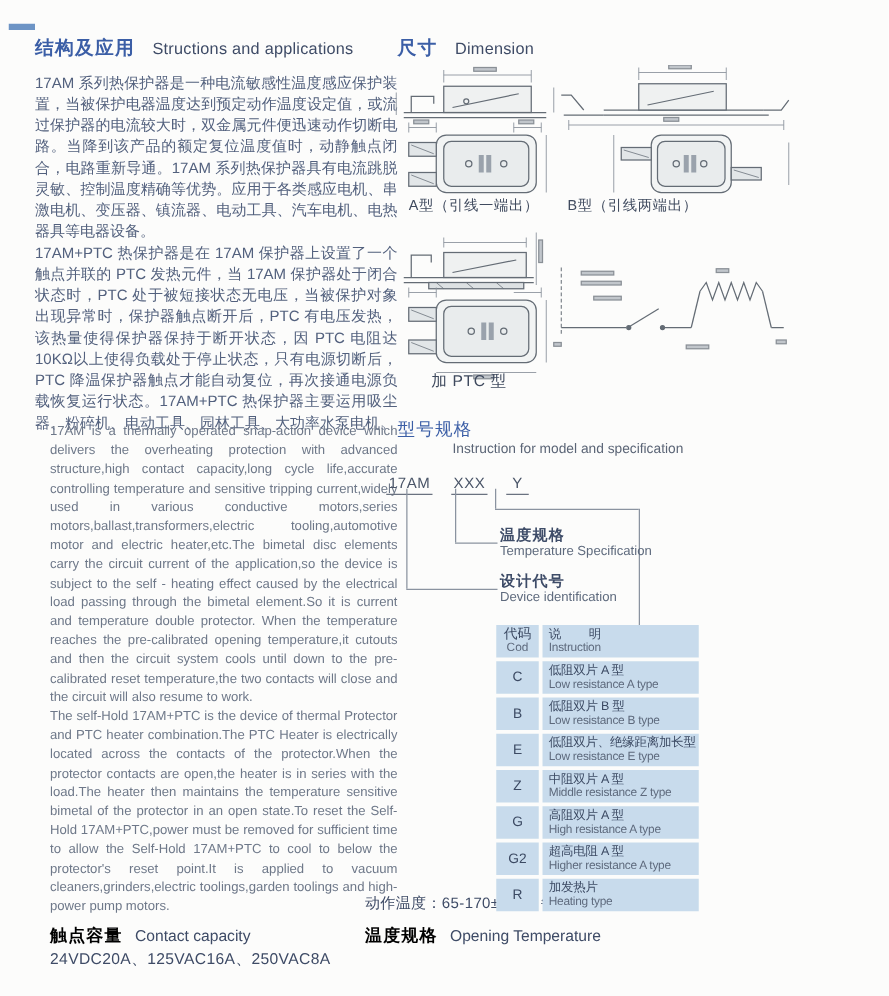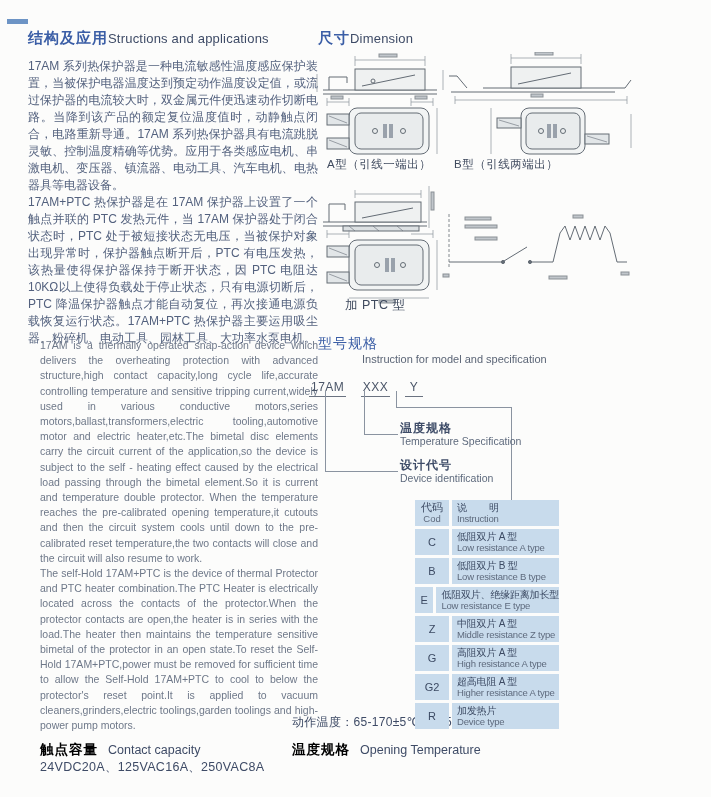--- a/index.html
+++ b/index.html
@@ -3,21 +3,21 @@
 <meta charset="utf-8">
 <style>
   html,body{margin:0;padding:0;background:#ffffff;}
   #page{
     position:relative;width:711px;height:797px;background:#fcfcfb;overflow:hidden;
     font-family:"Liberation Sans","DejaVu Sans",sans-serif;
   }
   .abs{position:absolute;}
   
   .h-cn{font-size:15px;font-weight:bold;color:#3b5ea6;letter-spacing:1px;}
-  .h-en{font-size:13px;color:#3e4b66;letter-spacing:0.2px;}
+  .h-en{font-size:13px;color:#3e4b66;margin-left:14px;letter-spacing:0.2px;}
   .h2-cn{font-size:14px;font-weight:normal;color:#3b5ea6;letter-spacing:1px;}
   .h2-en{font-size:11px;color:#5b6576;padding-left:44px;}
   
   .cn-text{font-size:12px;line-height:17px;color:#53617e;text-align:justify;}
   .cn-text p{margin:0;}
   .en-text{font-size:10.5px;line-height:15.2px;color:#6e7889;text-align:justify;}
   .en-text p{margin:0;}
   
   .draw-label{font-size:11.5px;color:#3f4a5e;letter-spacing:0.5px;white-space:nowrap;}
   .circ-caption{font-size:12px;line-height:15px;color:#3f4a5e;text-align:center;white-space:nowrap;}
@@ -25,21 +25,21 @@
   .model-part{display:inline-block;font-size:12px;color:#4a5568;border-bottom:1px solid #6a7280;
               padding:0 2px 2px 2px;margin-right:10px;letter-spacing:0.5px;}
   .vline{border-left:1px solid #8a93a0;width:0;}
   .hline{border-top:1px solid #8a93a0;height:0;}
   .callout-cn{font-size:12px;font-weight:bold;color:#3e4c68;letter-spacing:1px;white-space:nowrap;}
   .callout-en{font-size:10.5px;color:#5e6a7d;white-space:nowrap;}
   
   .spec-table{width:162px;}
   .trow{display:flex;gap:3px;margin-bottom:3px;align-items:stretch;}
   .tcode{width:34px;background:#c8dbec;display:flex;flex-direction:column;align-items:center;justify-content:center;
-         font-size:11px;color:#3c4a63;line-height:11px;margin-left:18px;}
+         font-size:11px;color:#3c4a63;line-height:11px;}
   .tcode .sub{font-size:9.5px;color:#5e6a7d;}
   .tdesc{flex:1;background:#c8dbec;padding:2px 0 2px 5px;}
   .tdesc .cn{font-size:10px;line-height:11.5px;color:#3c4a63;letter-spacing:-0.2px;white-space:nowrap;}
   .tdesc .en{font-size:9.5px;line-height:10.5px;color:#5e6a7d;white-space:nowrap;letter-spacing:-0.2px;}
   
   .b-title-cn{font-size:13.5px;font-weight:bold;color:#000000;letter-spacing:1px;}
   .b-title-en{font-size:12.5px;color:#3e4b66;margin-left:10px;}
   .b-val{font-size:12.5px;color:#3e4b66;letter-spacing:0.3px;}
   .b-cn-line{font-size:12px;color:#3e4b66;letter-spacing:0.3px;}
   .b-en-line{font-size:11px;color:#6e7889;}
@@ -289,18 +289,18 @@
       <div class="tcode">G2</div>
       <div class="tdesc">
         <div class="cn">超高电阻 A 型</div>
         <div class="en">Higher resistance A type</div>
       </div>
     </div>
     <div class="trow">
       <div class="tcode">R</div>
       <div class="tdesc">
         <div class="cn">加发热片</div>
-        <div class="en">Device type</div>
+        <div class="en">Heating type</div>
       </div>
     </div>
   </div>
 
 </div>
 
 </body></html>

